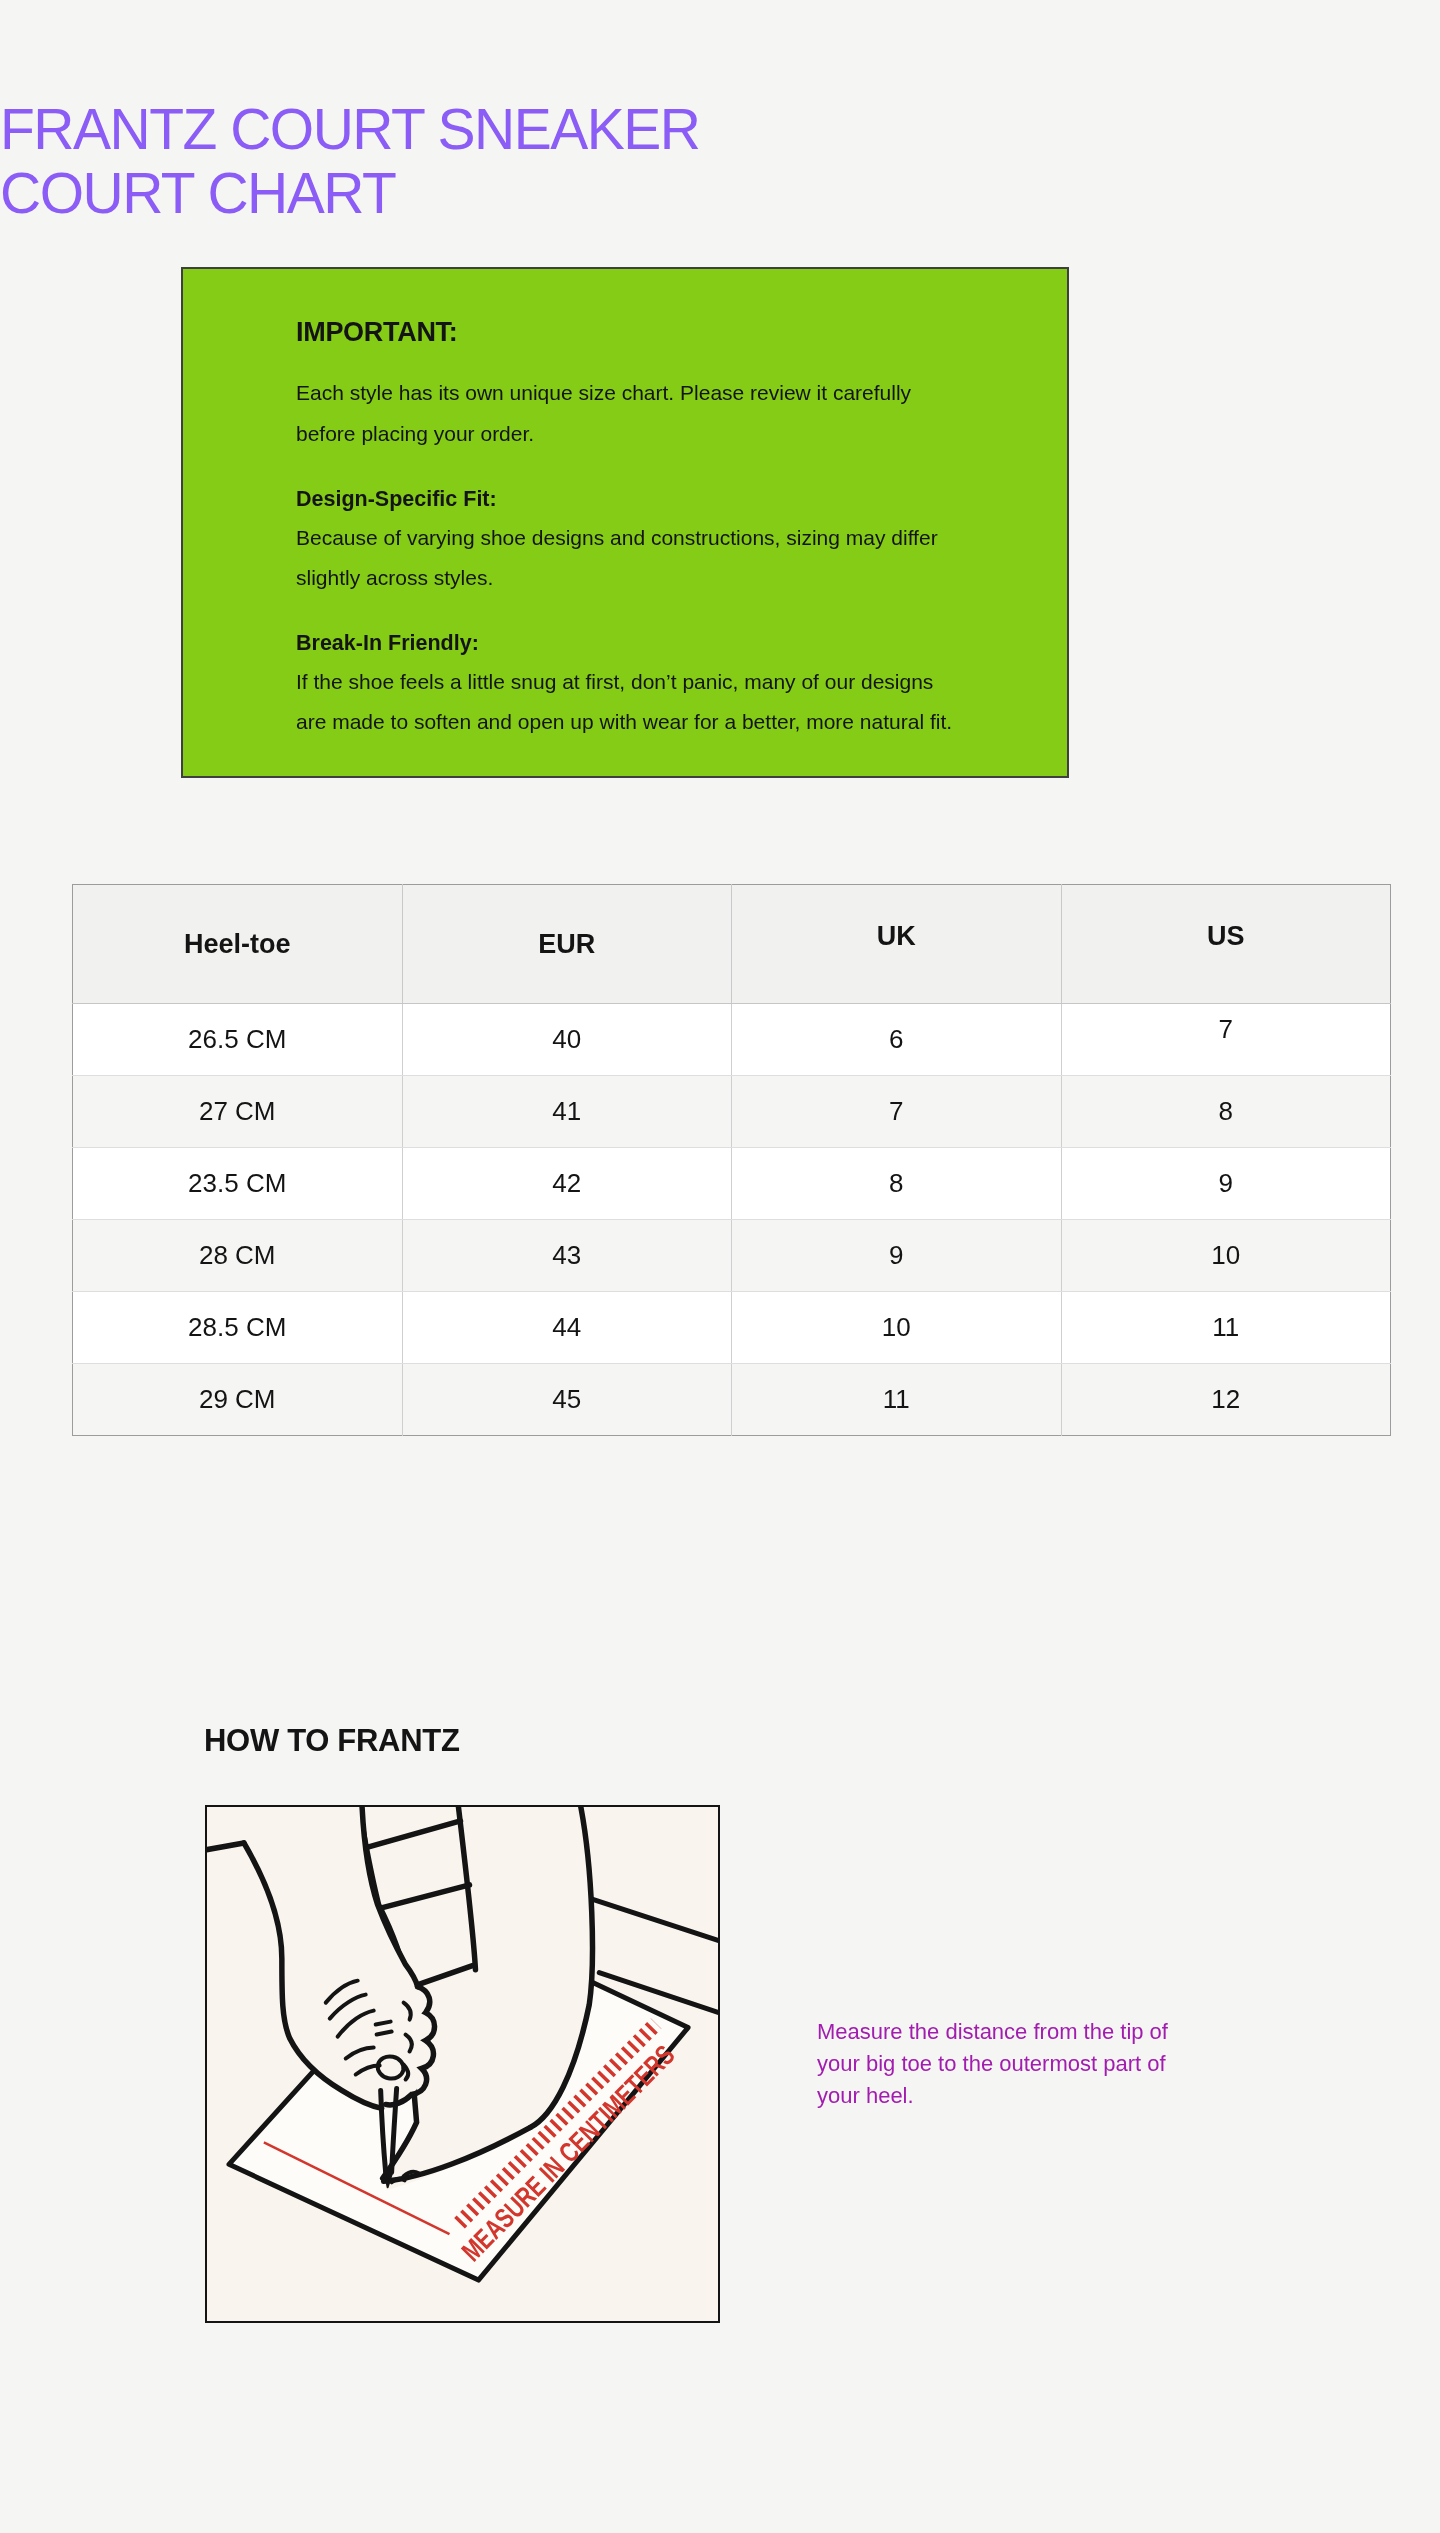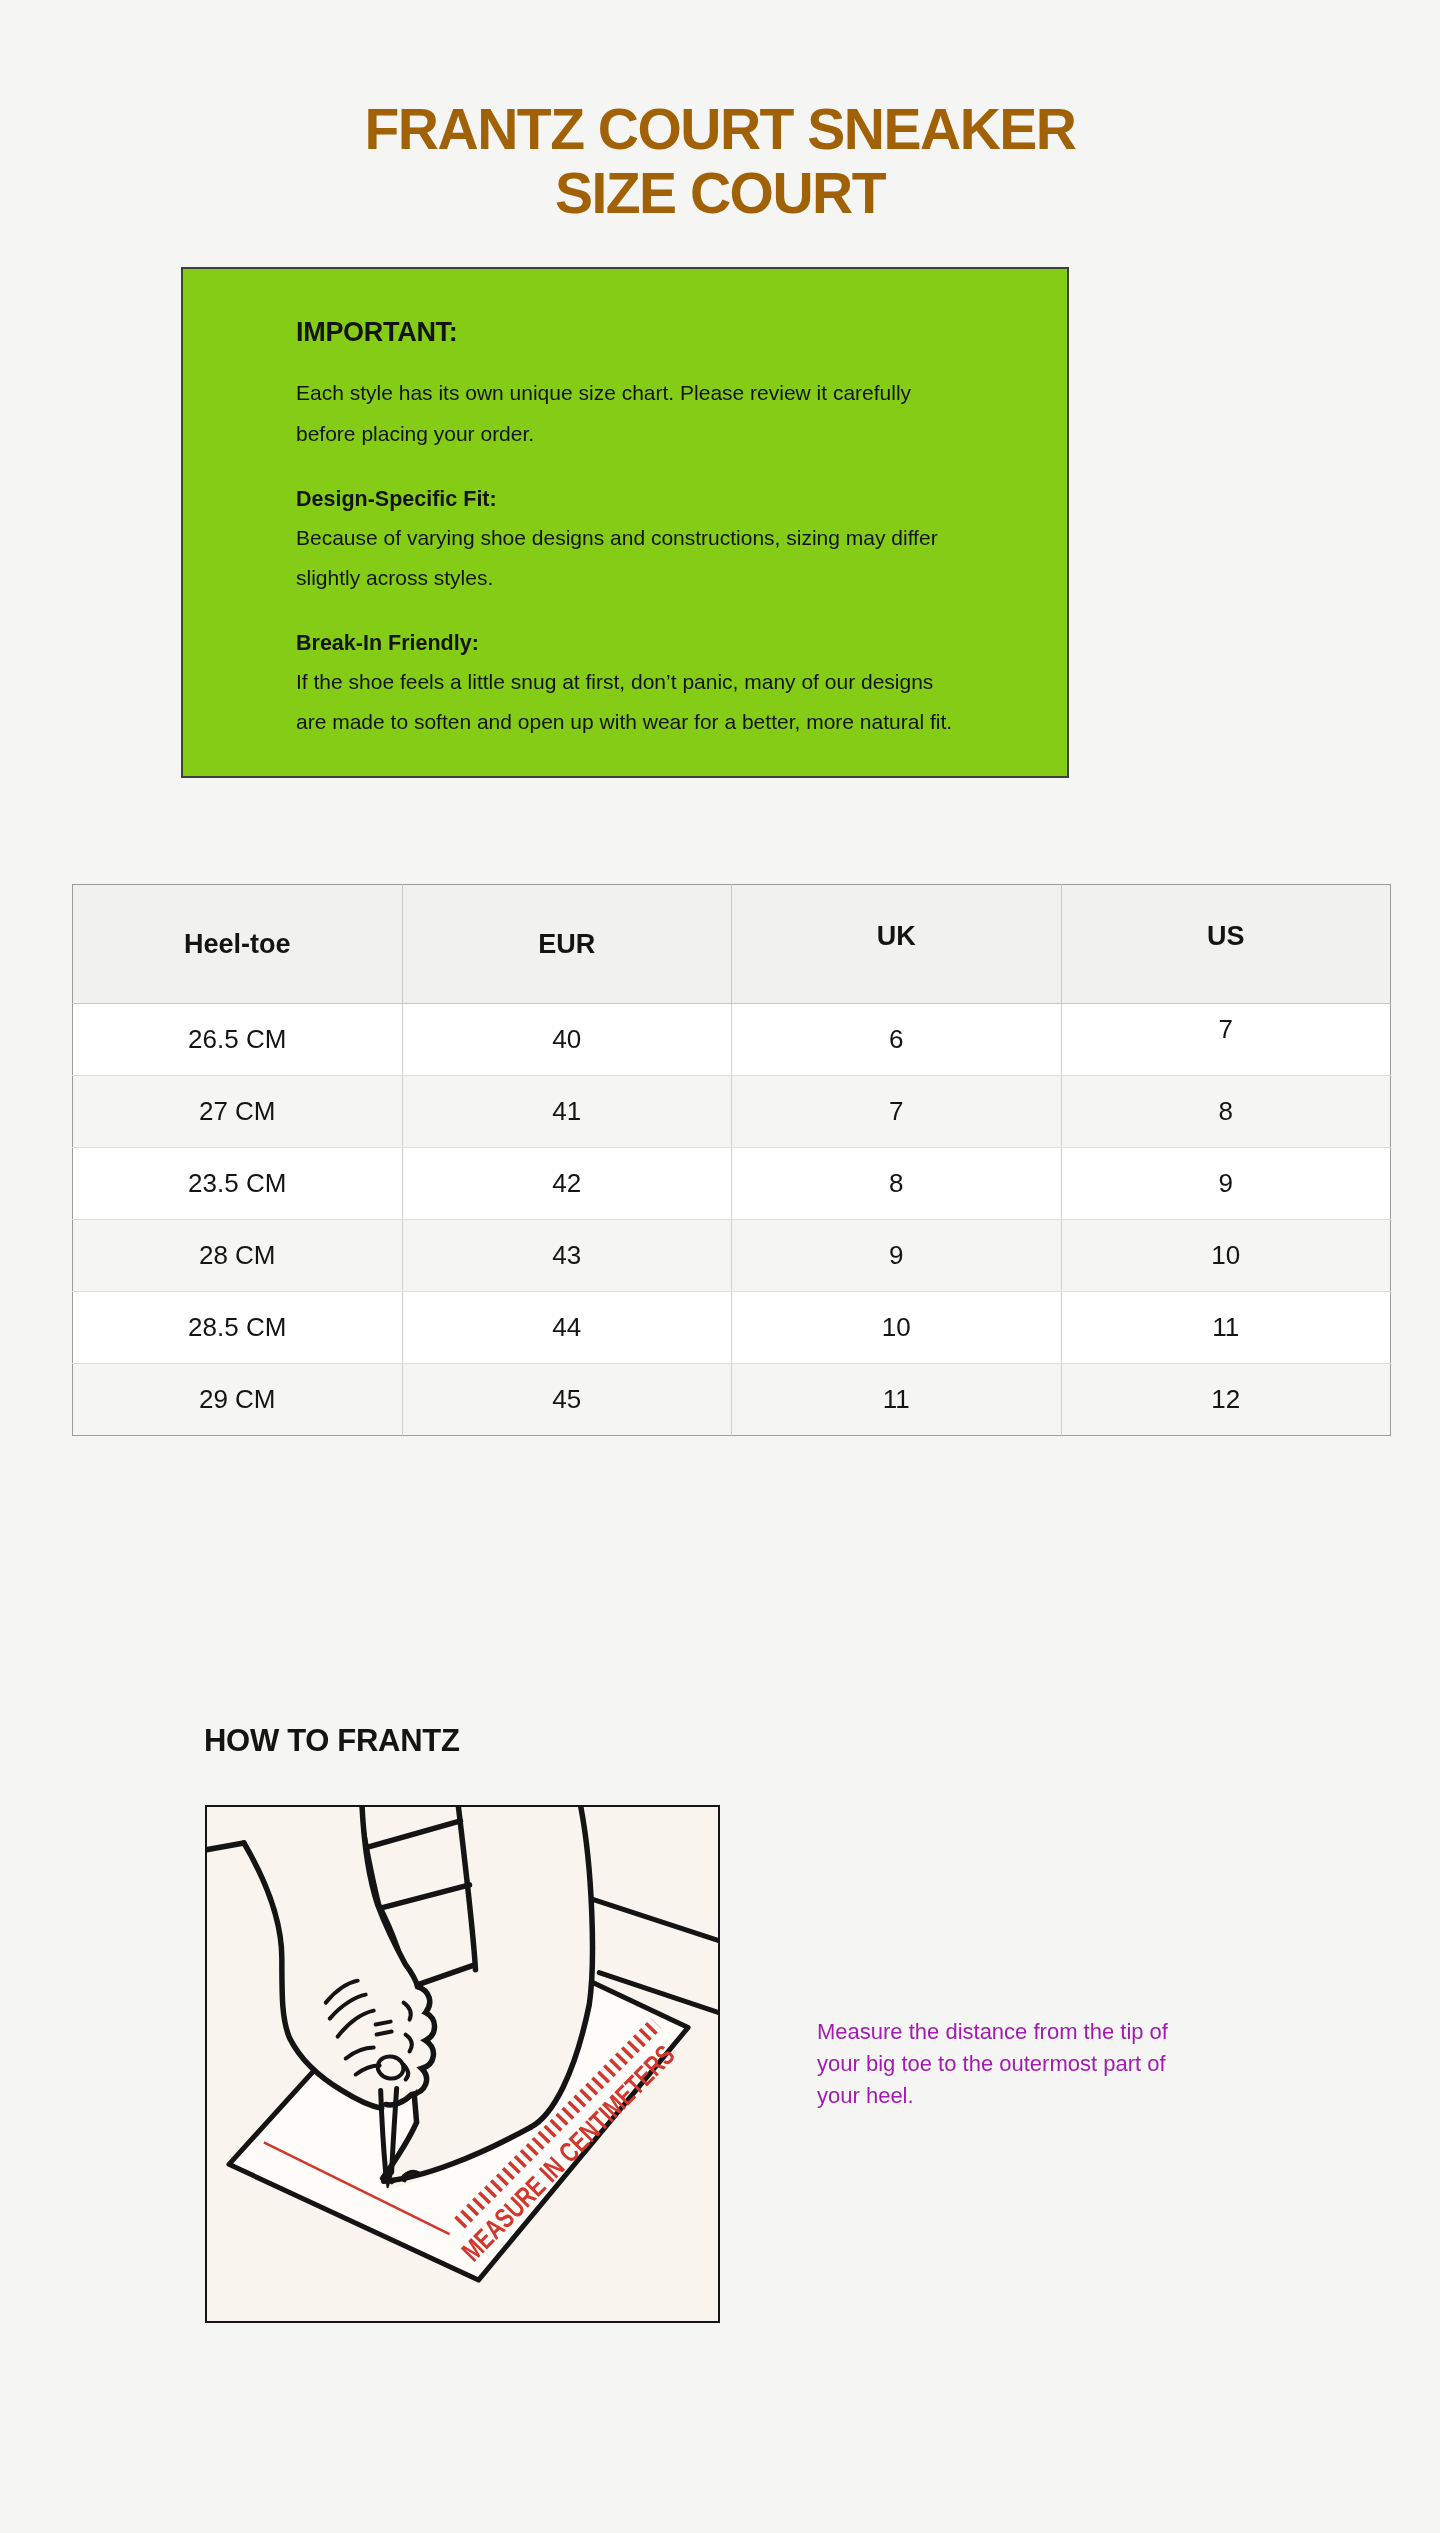--- a/index.html
+++ b/index.html
@@ -13,26 +13,25 @@
     margin: 0 auto;
     background: #f5f5f3;
     overflow: hidden;
   }
 
   
   .title {
     position: absolute;
     top: 97px; left: 0;
     width: 100%;
-    text-align: center;
-    font-weight: 700;
+    font-weight: 400;
     font-size: 57px;
     line-height: 64px;
     letter-spacing: -1.5px;
-    color: #a16207;
+    color: #8b5cf6;
   }
 
   
   .info-box {
     position: absolute;
     left: 181px; top: 267px;
     width: 888px; height: 511px;
     background: #84cc16;
     border: 2px solid #3f3f3f;
     padding: 48px 100px 0 113px;
@@ -120,21 +119,21 @@
     color: #a21caf;
   }
 </style>
 </head>
 <body>
 
 <div class="page">
 
   <h1 class="title">
     <span>FRANTZ COURT SNEAKER</span><br>
-    <span>SIZE COURT</span>
+    <span>COURT CHART</span>
   </h1>
 
   <div class="info-box">
     <h2>IMPORTANT:</h2>
     <p class="intro">Each style has its own unique size chart. Please review it carefully before placing your order.</p>
 
     <div class="info-section">
       <div class="sec-heading">Design-Specific Fit:</div>
       <div class="sec-body">Because of varying shoe designs and constructions, sizing may differ slightly across styles.</div>
     </div>

